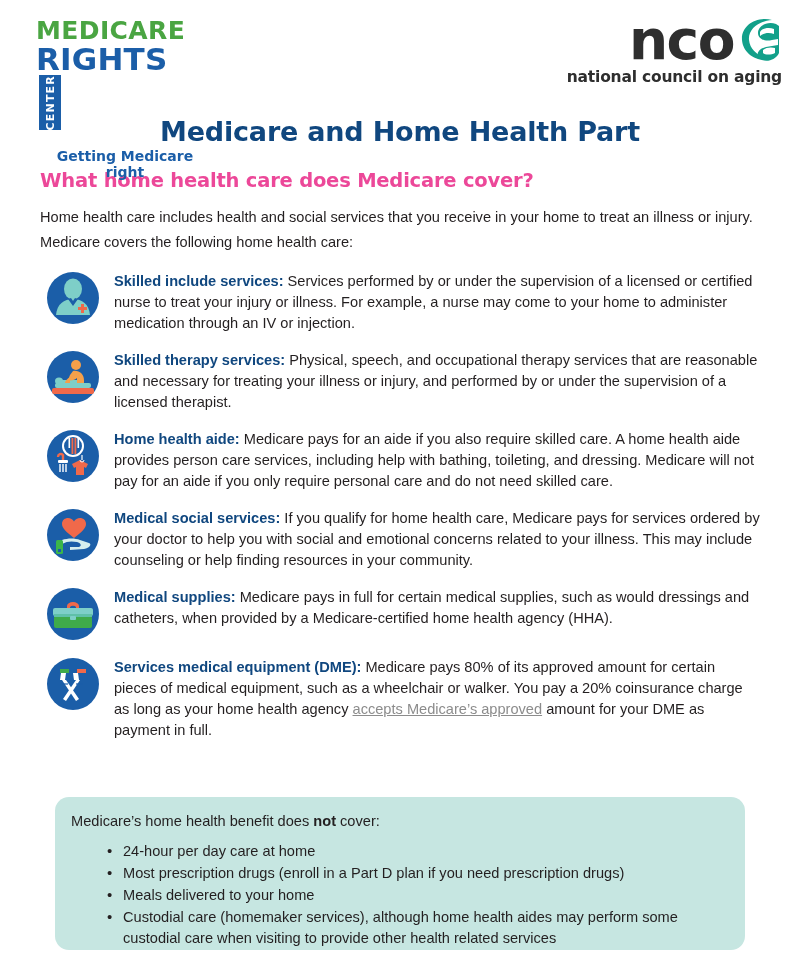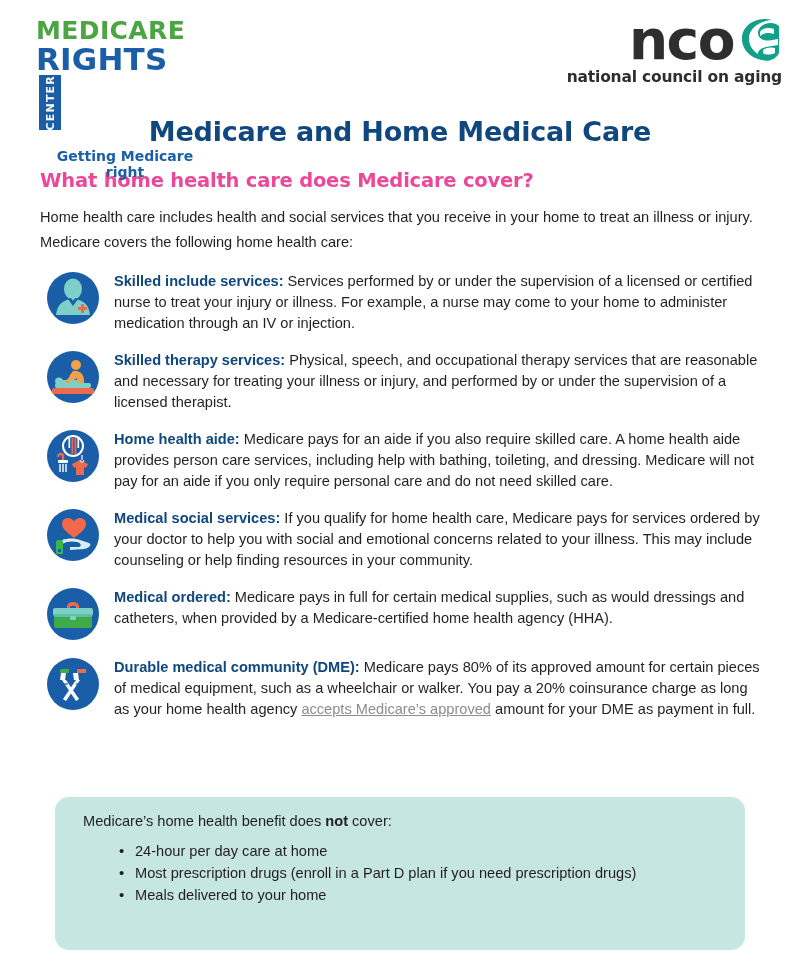--- a/index.html
+++ b/index.html
@@ -165,21 +165,21 @@
 
   
   .callout {
     position: absolute;
     left: 55px;
     top: 797px;
     width: 690px;
     height: 153px;
     background: #c6e6e1;
     border-radius: 14px;
-    padding: 14px 20px 10px 28px;
+    padding: 14px 20px 10px 16px;
   }
   .callout-title {
     font-size: 14.6px;
     line-height: 21px;
     color: #231f20;
   }
   .callout-title b { font-weight: 700; }
   .callout-list {
     margin: 9px 0 0 0;
     padding-left: 36px;
@@ -230,21 +230,21 @@
           <path d="M40 10 C31 7 22 12 22 19 C22 25 29 28 36 26 L42 25 L42 31 L30 33 C22 35 19 41 24 45 C30 49 40 46 43 39 L43 12 Z" fill="#12a08a"></path>
           <path d="M24 18 C26 14 33 13 38 15 L38 20 C33 18 27 19 24 22 Z" fill="#ffffff"></path>
           <path d="M27 36 C30 33 36 33 39 34 L39 39 C35 41 29 41 27 39 Z" fill="#ffffff"></path>
         </svg>
       </span>
     </div>
     <div class="ncoa-tagline">national council on aging</div>
   </div>
 </div>
 
-<h1 class="doc-title">Medicare and Home Medical Care</h1>
+<h1 class="doc-title">Medicare and Home Health Part</h1>
 <h2 class="section-heading">What home health care does Medicare cover?</h2>
 <p class="intro">Home health care includes health and social services that you receive in your home to treat an illness or injury. Medicare covers the following home health care:</p>
 
 <div class="benefits">
 
   <div class="benefit">
     <span class="benefit-icon">
       <svg width="54" height="54" viewBox="0 0 54 54">
         <ellipse cx="27" cy="27" rx="26" ry="26" fill="#1b5ea8"></ellipse>
         <ellipse cx="27" cy="18" rx="9" ry="10.5" fill="#7ecfc8"></ellipse>
@@ -322,21 +322,21 @@
       <svg width="54" height="54" viewBox="0 0 54 54">
         <ellipse cx="27" cy="27" rx="26" ry="26" fill="#1b5ea8"></ellipse>
         <path d="M21 19 a6 4 0 0 1 12 0 v3 h-3 v-2 a3.4 2.4 0 0 0 -6 0 v2 h-3 z" fill="#f0694a"></path>
         <rect x="7" y="21" width="40" height="8" rx="2" fill="#7ecfc8"></rect>
         <rect x="8" y="29" width="38" height="12" rx="2" fill="#3faa4a"></rect>
         <rect x="8" y="27" width="38" height="3" fill="#5fc0a8"></rect>
         <rect x="24" y="29" width="6" height="4" rx="1" fill="#7ecfc8"></rect>
       </svg>
     </span>
     <span class="benefit-text">
-      <span class="benefit-label">Medical ordered:</span><span> Medicare pays in full for certain medical supplies, such as would dressings and catheters, when provided by a Medicare-certified home health agency (HHA).</span>
+      <span class="benefit-label">Medical supplies:</span><span> Medicare pays in full for certain medical supplies, such as would dressings and catheters, when provided by a Medicare-certified home health agency (HHA).</span>
     </span>
   </div>
 
   <div class="benefit">
     <span class="benefit-icon">
       <svg width="54" height="54" viewBox="0 0 54 54">
         <ellipse cx="27" cy="27" rx="26" ry="26" fill="#1b5ea8"></ellipse>
         <g fill="#ffffff">
           <path d="M14 12 h9 v4 h-9 z" fill="#3faa4a"></path>
           <path d="M15 16 l-1 7 l5 0 l1 -7 z"></path>
@@ -346,28 +346,29 @@
           <path d="M32 16 l1 7 l-5 0 l-1 -7 z"></path>
           <path d="M34 23 l-14 21 l-3 -2 l13 -19 z"></path>
         </g>
         <g stroke="#1b5ea8" stroke-width="1.2">
           <line x1="15" y1="27" x2="22" y2="27"></line>
           <line x1="30" y1="27" x2="37" y2="27"></line>
         </g>
       </svg>
     </span>
     <span class="benefit-text">
-      <span class="benefit-label">Durable medical community (DME):</span><span> Medicare pays 80% of its approved amount for certain pieces of medical equipment, such as a wheelchair or walker. You pay a 20% coinsurance charge as long as your home health agency </span><a class="inline-link" href="#">accepts Medicare’s approved</a><span> amount for your DME as payment in full.</span>
+      <span class="benefit-label">Services medical equipment (DME):</span><span> Medicare pays 80% of its approved amount for certain pieces of medical equipment, such as a wheelchair or walker. You pay a 20% coinsurance charge as long as your home health agency </span><a class="inline-link" href="#">accepts Medicare’s approved</a><span> amount for your DME as payment in full.</span>
     </span>
   </div>
 
 </div>
 
 <div class="callout">
   <div class="callout-title">
     <span>Medicare’s home health benefit does </span><b>not</b><span> cover:</span>
   </div>
   <ul class="callout-list">
     <li>24-hour per day care at home</li>
     <li>Most prescription drugs (enroll in a Part D plan if you need prescription drugs)</li>
     <li>Meals delivered to your home</li>
+    <li>Custodial care (homemaker services), although home health aides may perform some custodial care when visiting to provide other health related services</li>
   </ul>
 </div>
 
 </body></html>

